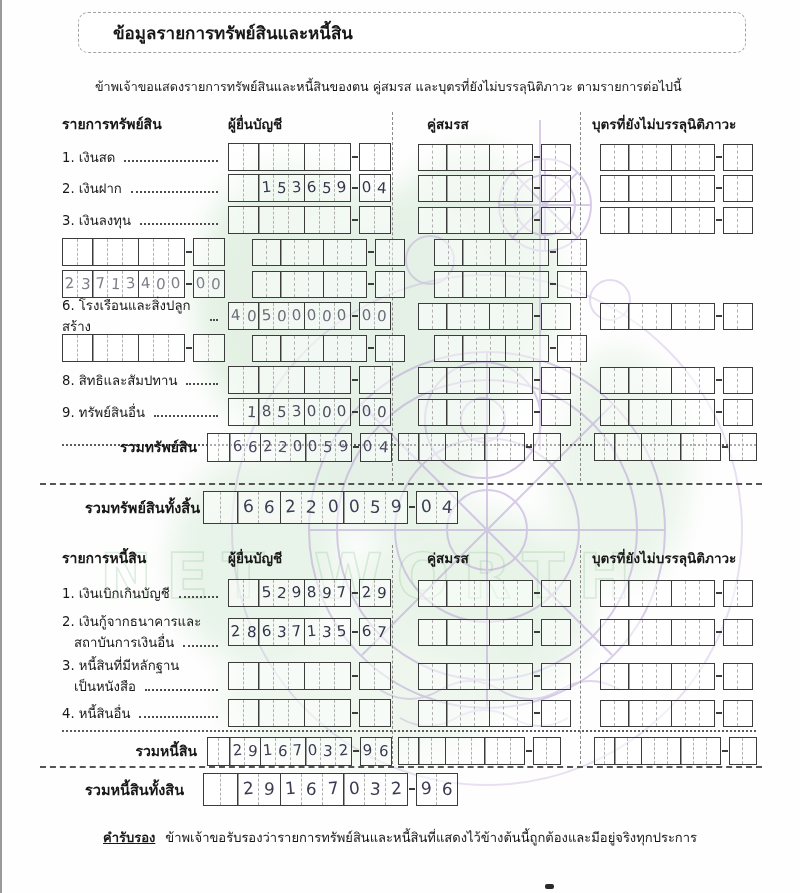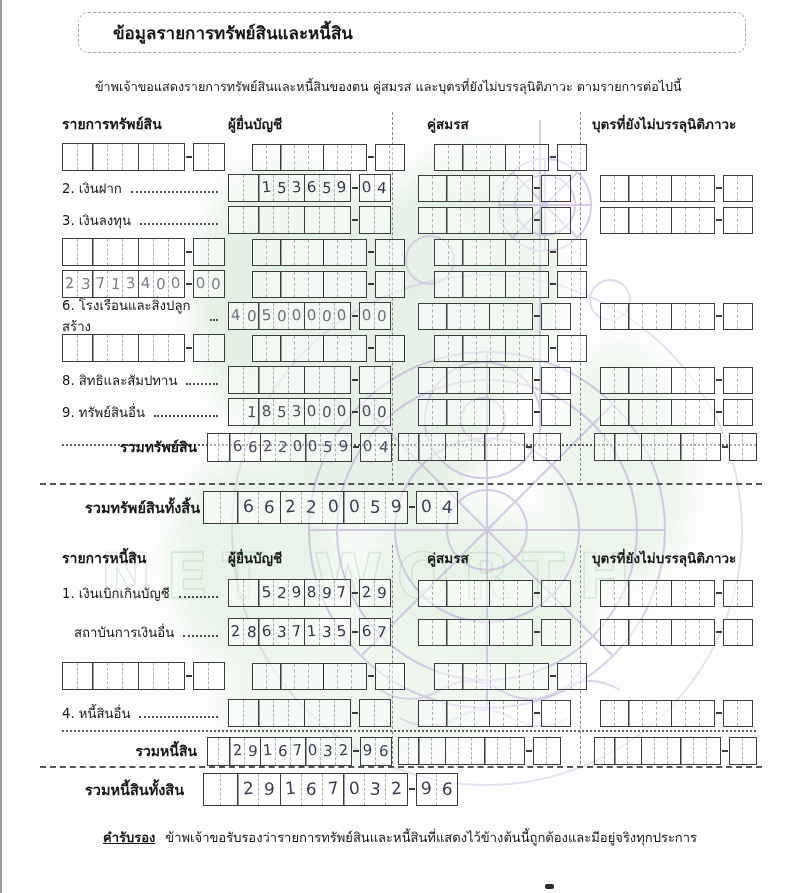--- a/index.html
+++ b/index.html
@@ -120,20 +120,24 @@
   <div class="layer" id="subtitle">ข้าพเจ้าขอแสดงรายการทรัพย์สินและหนี้สินของตน คู่สมรส และบุตรที่ยังไม่บรรลุนิติภาวะ ตามรายการต่อไปนี้</div>
 
   <div class="layer" id="assets-body">
       <div class="hdr-row">
         <div class="h-lbl">รายการทรัพย์สิน</div>
         <div class="h-f">ผู้ยื่นบัญชี</div>
         <div class="h-s">คู่สมรส</div>
         <div class="h-c">บุตรที่ยังไม่บรรลุนิติภาวะ</div>
       </div>
       <div class="row" style="height: 30px;">
+        <div class="lblwrap">
+          <span class="lbl">1. เงินสด</span>
+          <span class="leader"></span>
+        </div>
         <div class="slot-f">
           <div class="dbox">
             <div class="dgroup" style="height: 26px;">
               <div class="dcell" style="width: 15px;"></div>
               <div class="dcell" style="width: 15px;"></div>
             </div>
             <div class="dgroup" style="height: 26px;">
               <div class="dcell" style="width: 15px;"></div>
               <div class="dcell" style="width: 15px;"></div>
               <div class="dcell" style="width: 15px;"></div>
@@ -1106,20 +1110,21 @@
             <div class="dgroup" style="height: 25px;">
               <div class="dcell" style="width: 14px;"></div>
               <div class="dcell" style="width: 14px;"></div>
             </div>
           </div>
         </div>
       </div>
       <div class="row" style="height: 44px;">
         <div class="lblwrap">
           <div class="lbl2col">
+            <div class="lbl">2. เงินกู้จากธนาคารและ</div>
             <div class="l2">
               <span class="lbl">สถาบันการเงินอื่น</span>
               <span class="leader"></span>
             </div>
           </div>
         </div>
         <div class="slot-f">
           <div class="dbox">
             <div class="dgroup" style="height: 26px;">
               <div class="dcell" style="width: 15px;">
@@ -1203,20 +1208,29 @@
             </div>
             <div class="ddash"></div>
             <div class="dgroup" style="height: 25px;">
               <div class="dcell" style="width: 14px;"></div>
               <div class="dcell" style="width: 14px;"></div>
             </div>
           </div>
         </div>
       </div>
       <div class="row" style="height: 44px;">
+        <div class="lblwrap">
+          <div class="lbl2col">
+            <div class="lbl">3. หนี้สินที่มีหลักฐาน</div>
+            <div class="l2">
+              <span class="lbl">เป็นหนังสือ</span>
+              <span class="leader"></span>
+            </div>
+          </div>
+        </div>
         <div class="slot-f">
           <div class="dbox">
             <div class="dgroup" style="height: 26px;">
               <div class="dcell" style="width: 15px;"></div>
               <div class="dcell" style="width: 15px;"></div>
             </div>
             <div class="dgroup" style="height: 26px;">
               <div class="dcell" style="width: 15px;"></div>
               <div class="dcell" style="width: 15px;"></div>
               <div class="dcell" style="width: 15px;"></div>

